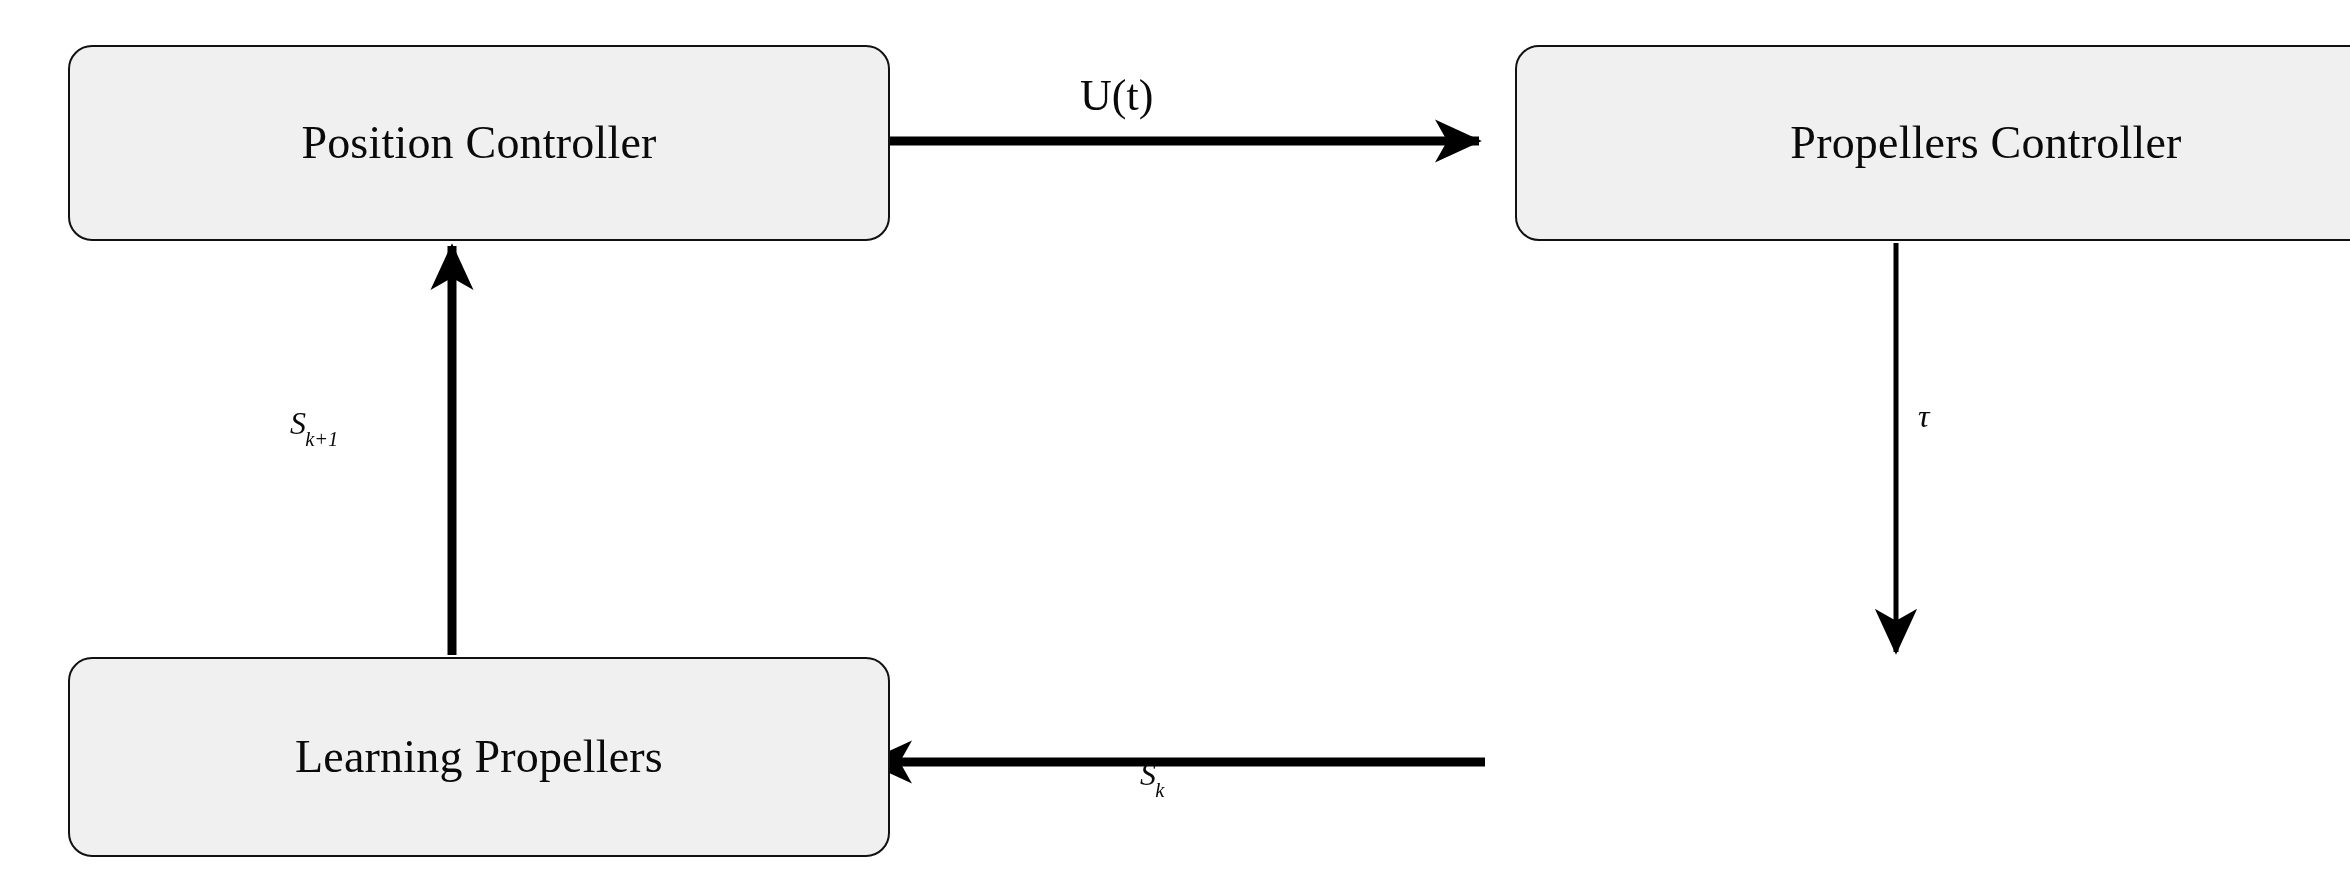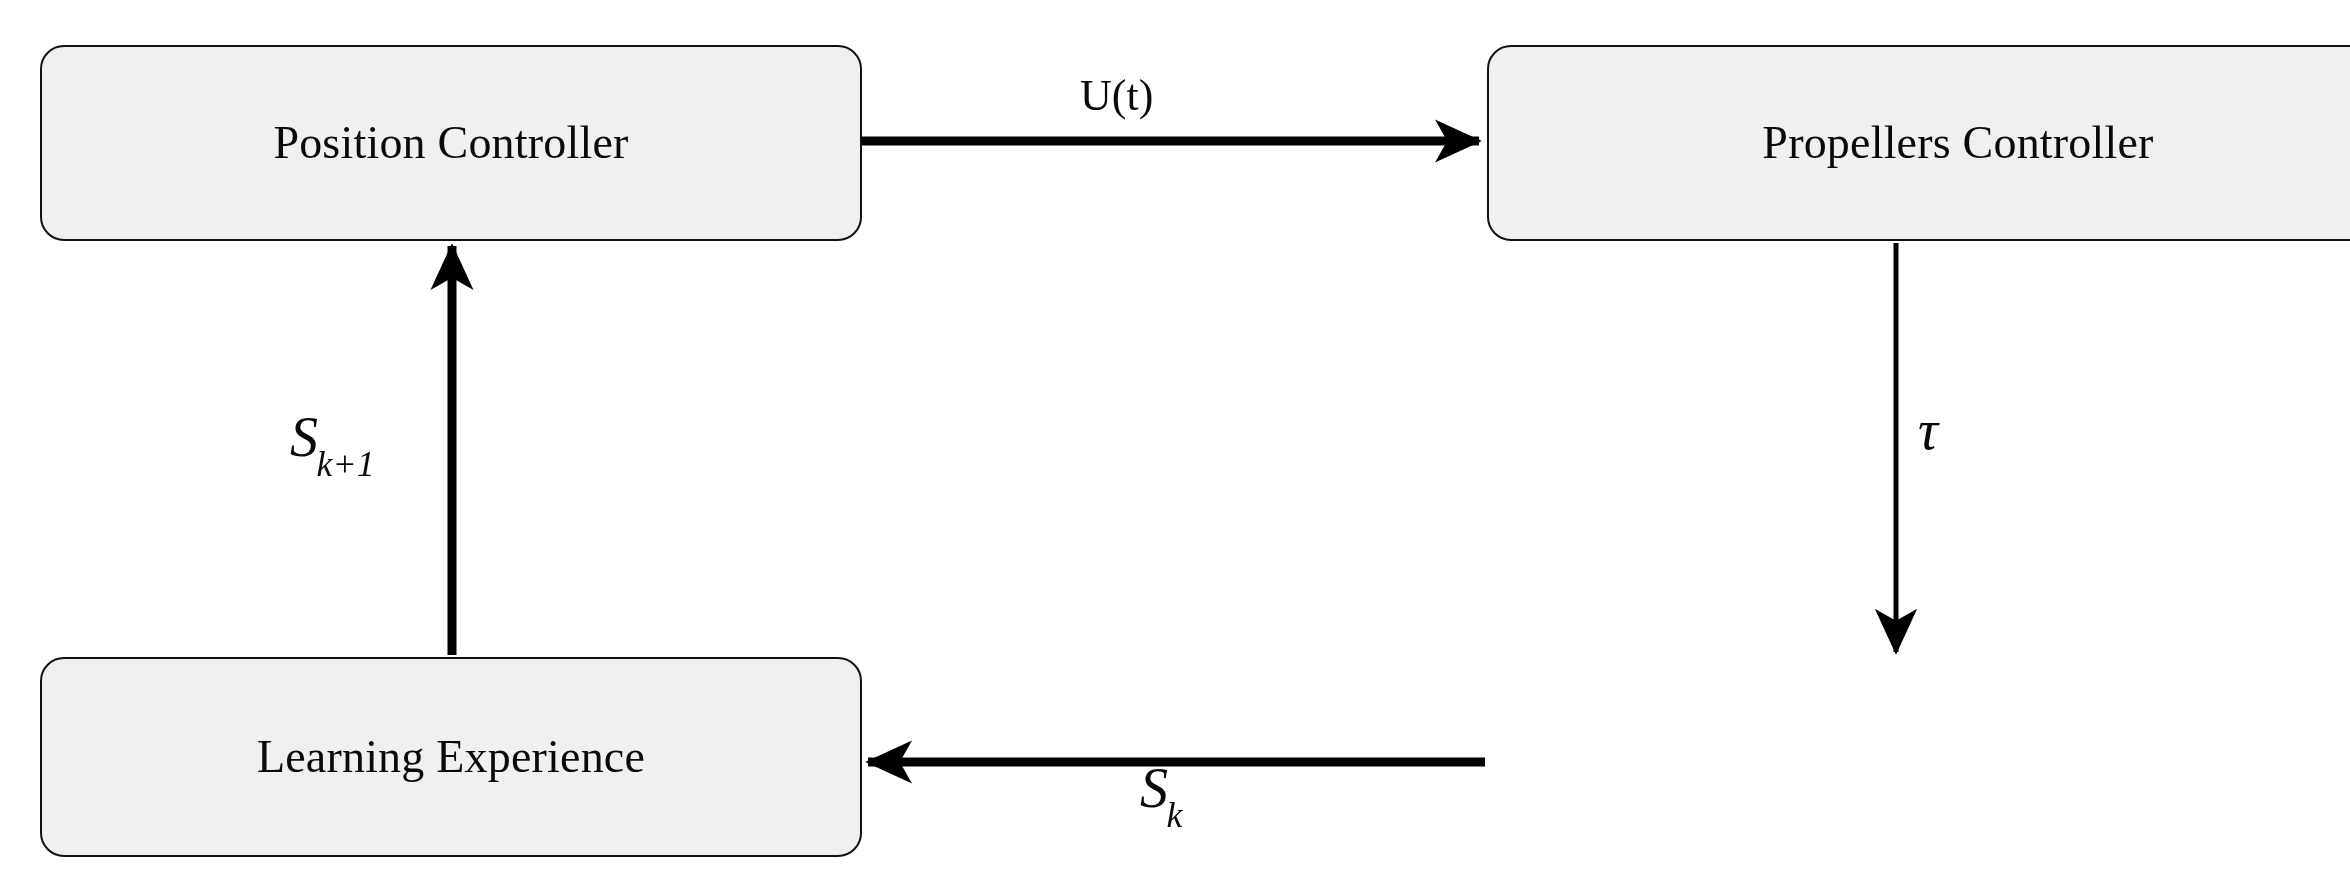--- a/index.html
+++ b/index.html
@@ -28,20 +28,21 @@
   }
   .node-box {
     position: absolute;
     box-sizing: border-box;
     background: #f0f0f0;
     border: 2px solid #111111;
     border-radius: 24px;
     display: flex;
     align-items: center;
     justify-content: center;
+    margin-left: 28px;
   }
   .node-label {
     font-family: "Liberation Serif", "DejaVu Serif", serif;
     font-size: 46px;
     line-height: 1.1;
     color: #0a0a0a;
     font-weight: 400;
     letter-spacing: 0.2px;
     white-space: nowrap;
   }
@@ -56,21 +57,21 @@
     color: #0a0a0a;
     white-space: nowrap;
     font-family: "Liberation Serif", "DejaVu Serif", serif;
   }
   .edge-label.plain {
     font-size: 44px;
     margin-top: 40px;
   }
   .edge-label.math {
     font-style: italic;
-    font-size: 56px;
+    font-size: 32px;
   }
   .edge-label .sub {
     font-style: italic;
     font-size: 0.64em;
     vertical-align: sub;
     position: relative;
     top: 0.22em;
     left: -0.04em;
   }
   #label-ut   { left: 1080px; top: 30px;  }
@@ -104,21 +105,21 @@
 
   <div class="node-box" id="box-position-controller">
     <span class="node-label">Position Controller</span>
   </div>
 
   <div class="node-box" id="box-propellers-controller">
     <span class="node-label">Propellers Controller</span>
   </div>
 
   <div class="node-box" id="box-learning-experience">
-    <span class="node-label">Learning Experience</span>
+    <span class="node-label">Learning Propellers</span>
   </div>
 
 
   <span class="edge-label plain" id="label-ut">U(t)</span>
 
   <span class="edge-label math" id="label-tau">τ</span>
 
   <span class="edge-label math" id="label-sk1"><span>S</span><span class="sub">k+1</span></span>
 
   <span class="edge-label math" id="label-sk"><span>S</span><span class="sub">k</span></span>

